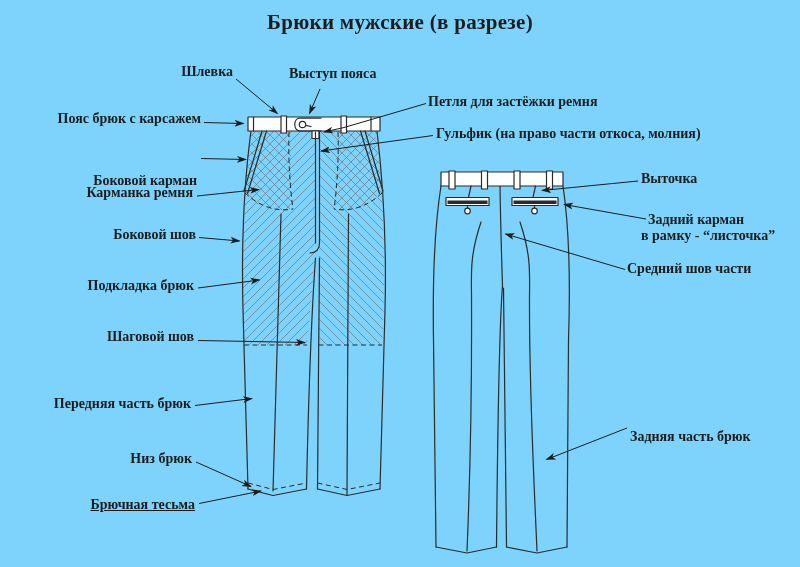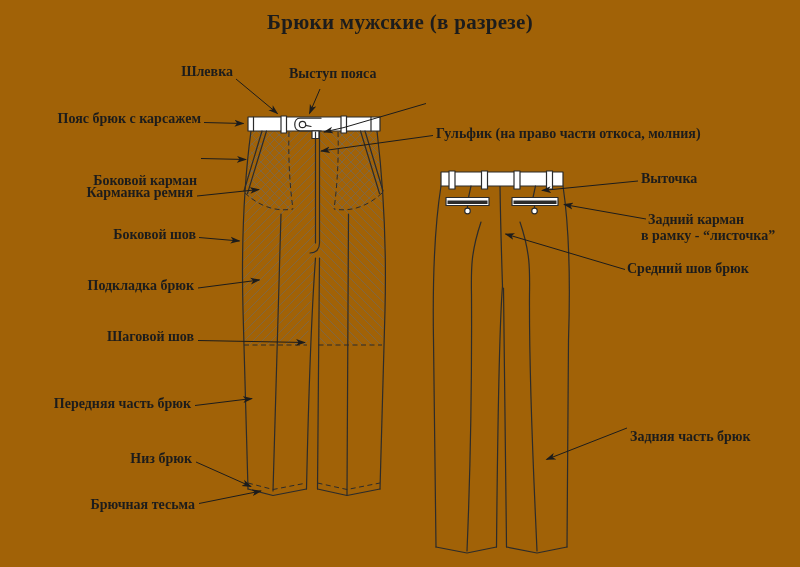--- a/index.html
+++ b/index.html
@@ -1,17 +1,17 @@
 <!DOCTYPE html>
 <html><head>
 <meta charset="utf-8">
 <style>
   html,body{margin:0;padding:0;background:#fff;}
   .stage{
-    position:relative;width:800px;height:567px;background:#a16207;overflow:hidden;
+    position:relative;width:800px;height:567px;background:#7dd3fc;overflow:hidden;
     font-family:"Liberation Serif","DejaVu Serif",serif;color:#1c1c1c;
   }
   .title{
     position:absolute;top:10px;left:0;width:100%;text-align:center;
     font-size:21px;font-weight:bold;letter-spacing:.3px;
   }
   .diagram-svg{position:absolute;left:0;top:0;}
   .lbl{
     position:absolute;font-size:14px;font-weight:bold;white-space:nowrap;line-height:1.15;
   }
@@ -145,21 +145,22 @@
   <div class="lbl" style="right:567px;top:64px;">Шлевка</div>
   <div class="lbl" style="left:289px;top:66px;">Выступ пояса</div>
   <div class="lbl" style="right:599px;top:111px;">Пояс брюк с карсажем</div>
   <div class="lbl" style="right:603px;top:149px;margin-top:24px;">Боковой карман</div>
   <div class="lbl" style="right:607px;top:185px;">Карманка ремня</div>
   <div class="lbl" style="right:604px;top:227px;">Боковой шов</div>
   <div class="lbl" style="right:606px;top:278px;">Подкладка брюк</div>
   <div class="lbl" style="right:606px;top:329px;">Шаговой шов</div>
   <div class="lbl" style="right:609px;top:396px;">Передняя часть брюк</div>
   <div class="lbl" style="right:608px;top:451px;">Низ брюк</div>
-  <div class="lbl" style="right:605px;top:497px;">Брючная тесьма</div>
+  <div class="lbl" style="right:605px;top:497px;text-decoration:underline;">Брючная тесьма</div>
 
+  <div class="lbl" style="left:428px;top:94px;">Петля для застёжки ремня</div>
   <div class="lbl" style="left:436px;top:126px;">Гульфик (на право части откоса, молния)</div>
   <div class="lbl" style="left:641px;top:171px;">Выточка</div>
   <div class="lbl two-line" style="left:641px;top:204px;margin-top:8px;"><span class="ind">Задний карман</span><span>в рамку - “листочка”</span></div>
-  <div class="lbl" style="left:627px;top:261px;">Средний шов брюк</div>
+  <div class="lbl" style="left:627px;top:261px;">Средний шов части</div>
   <div class="lbl" style="left:630px;top:412px;margin-top:17px;">Задняя часть брюк</div>
 
 </div>
 
 </body></html>

